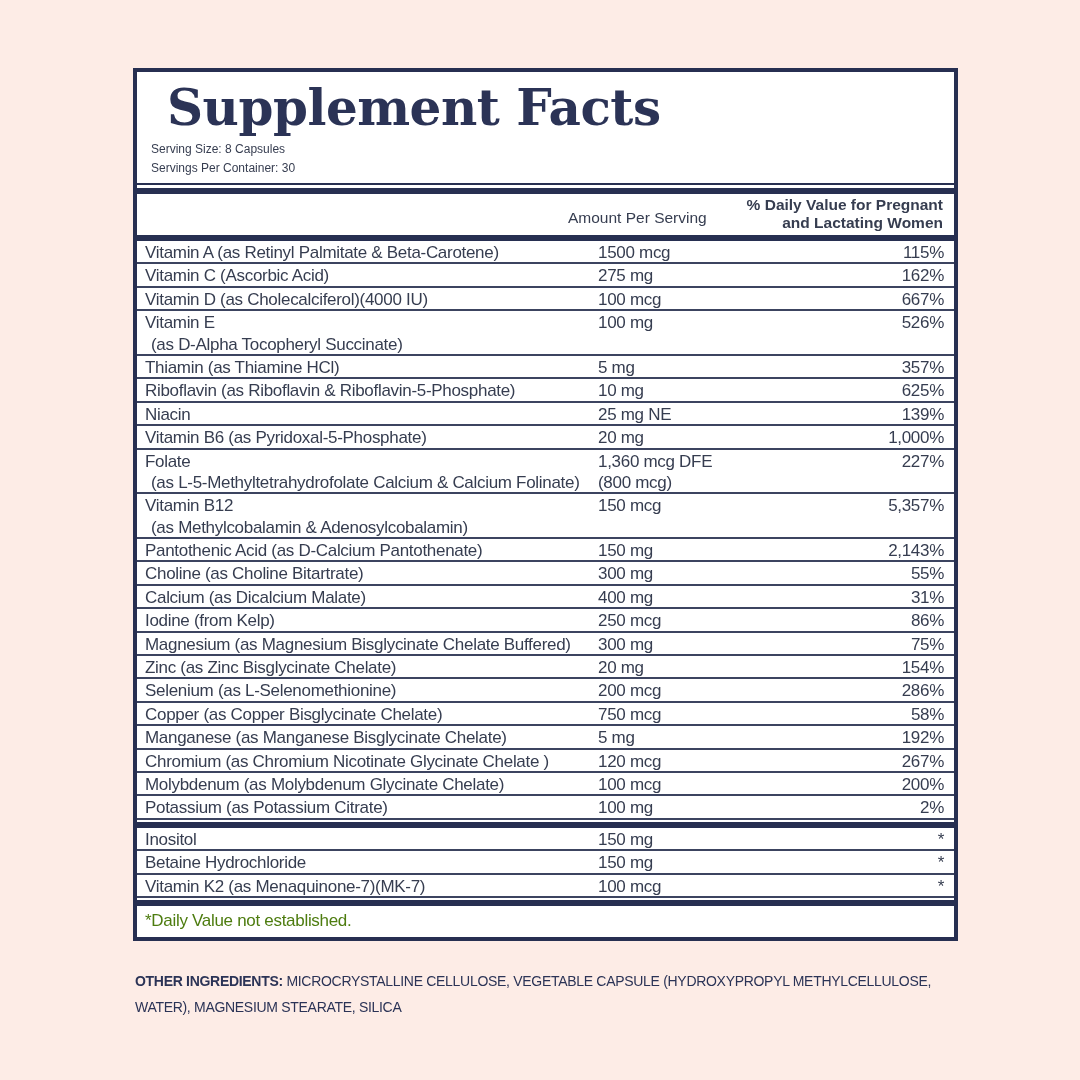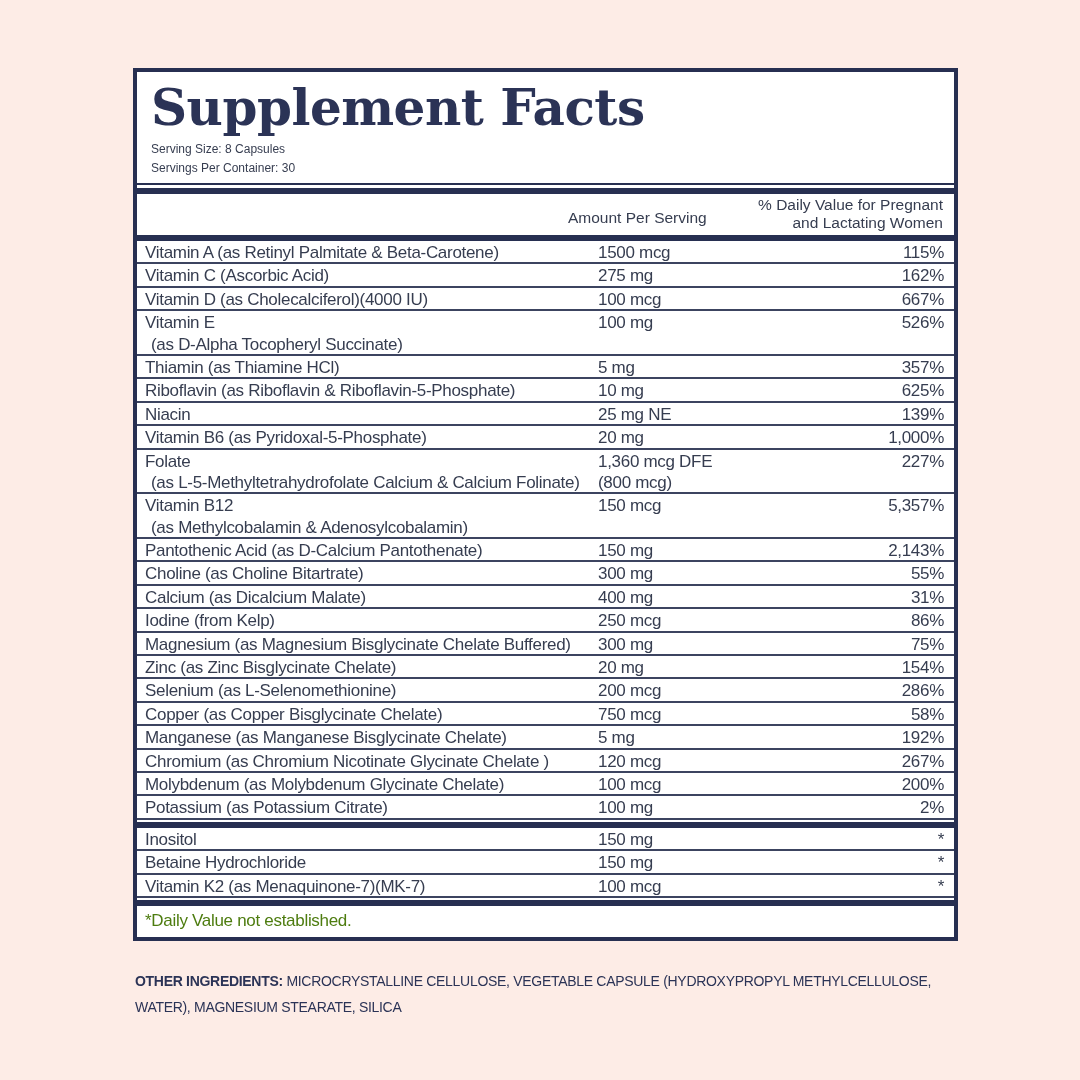--- a/index.html
+++ b/index.html
@@ -15,31 +15,31 @@
     position:absolute; left:133px; top:68px; width:825px;
     background:#ffffff;
     border:4px solid #272f51;
     box-sizing:border-box;
   }
   .title-section { padding:8px 14px 2px; }
   .sf-title {
     font-family:"DejaVu Serif", serif;
     font-weight:bold;
     font-size:50px; line-height:56px;
-    margin:0 0 4px 0;
+    margin:0 0 4px 16px;
     color:#2b3356;
     letter-spacing:-0.5px;
   }
   .serv { font-size:12px; line-height:19px; color:#363d50; }
   .thinline { height:2px; background:#272f51; margin-top:3px; }
   .whitegap { height:3px; background:#ffffff; }
   .bar { height:6px; background:#272f51; }
   .colheads { position:relative; height:41px; font-size:15.5px; color:#363d50; }
   .amt-head { position:absolute; left:431px; bottom:8px; white-space:nowrap; }
-  .dv-head { position:absolute; right:11px; bottom:4px; text-align:right; line-height:17.5px; white-space:nowrap; }
+  .dv-head { position:absolute; right:11px; bottom:4px; text-align:right; line-height:17.5px; white-space:nowrap;font-weight:bold; }
   .rows { }
   .row { border-bottom:2px solid #3c4460; }
   .line { position:relative; height:21.4px; }
   .line span {
     position:absolute; top:2px;
     font-size:17px; letter-spacing:-0.3px; white-space:nowrap;
     color:#363d50;
   }
   .nm  { left:8px; }
   .nm.indent { left:14px; }

